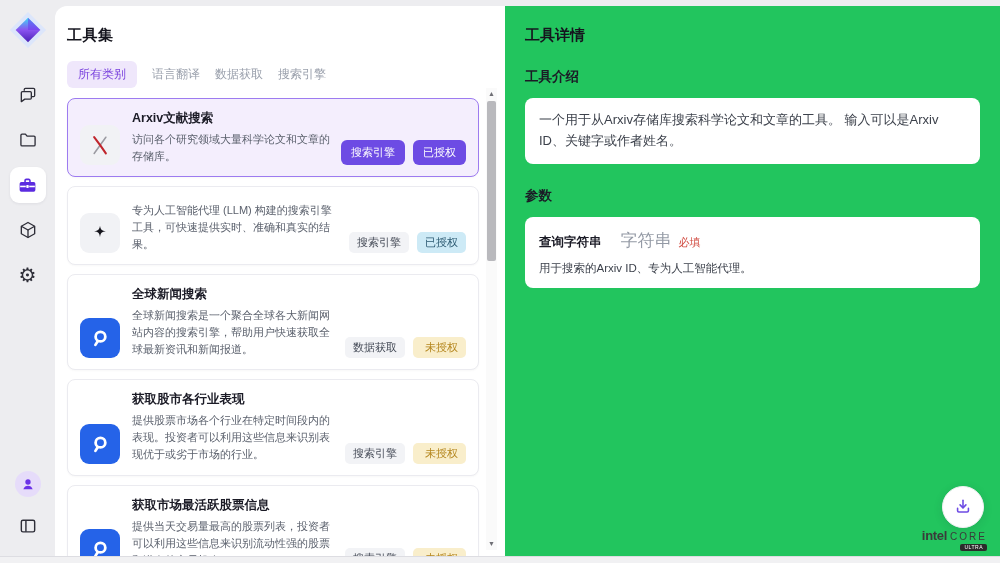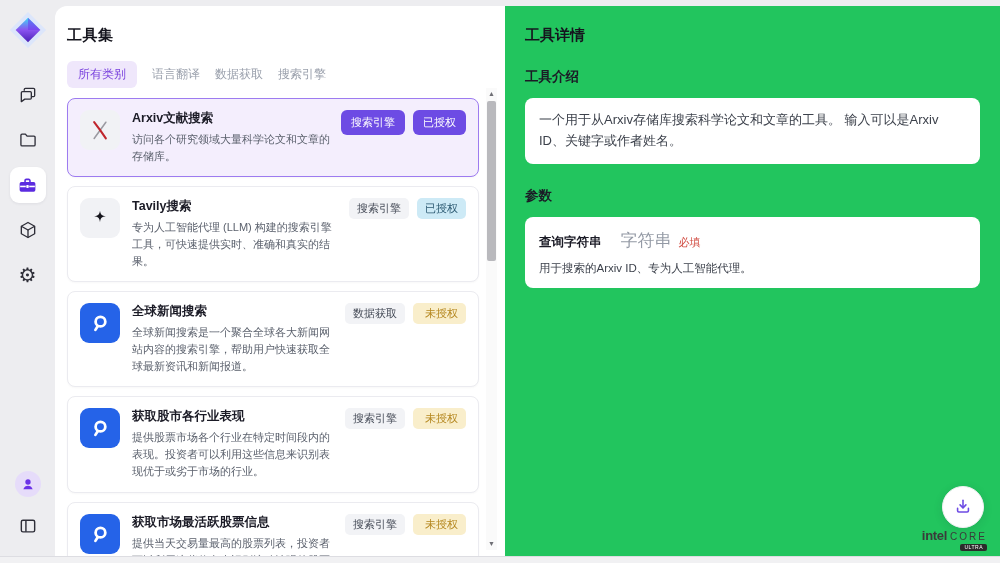--- a/index.html
+++ b/index.html
@@ -22,21 +22,21 @@
   
   .main { flex: 1; display: flex; margin-top: 6px; background: #ffffff; border-top-left-radius: 12px; overflow: hidden; height: 550px; }
 
   
   .list-pane { width: 450px; flex-shrink: 0; padding: 20px 26px 0 12px; position: relative; }
   .page-title { font-size: 15px; font-weight: bold; color: #15151e; letter-spacing: .5px; }
   .tabs { display: flex; align-items: center; gap: 15px; margin-top: 16px; font-size: 12px; }
   .tab { color: #9aa0ac; padding: 5px 0; cursor: pointer; white-space: nowrap; }
   .tab.active { background: #efe7fb; color: #7a42dd; padding: 5px 11px; border-radius: 6px; }
   .cards { margin-top: 10px; display: flex; flex-direction: column; gap: 9px; }
-  .card { display: flex; align-items: flex-start; background: #ffffff; border: 1px solid #ebebf0; border-radius: 8px; padding: 11px 12px; box-shadow: 0 1px 2px rgba(20,20,40,.03); cursor: pointer; }
+  .card { display: flex; align-items: flex-end; background: #ffffff; border: 1px solid #ebebf0; border-radius: 8px; padding: 11px 12px; box-shadow: 0 1px 2px rgba(20,20,40,.03); cursor: pointer; }
   .card.selected { border: 1px solid #9d7bf0; background: #f4eefd; }
   .tile { width: 40px; height: 40px; border-radius: 9px; background: #f1f2f5; display: flex; align-items: center; justify-content: center; margin-right: 12px; flex-shrink: 0; }
   .tile.blue { background: #2563e8; }
   .info { flex: 1; min-width: 0; }
   .t-name { font-size: 12.5px; font-weight: bold; color: #1b1b26; }
   .t-desc { font-size: 11px; color: #5b616d; line-height: 1.55; margin-top: 4px; }
   .badges { display: flex; gap: 8px; margin-left: 10px; }
   .badge { font-size: 11px; padding: 3px 8px; border-radius: 5px; white-space: nowrap; height: fit-content; }
   .badge.solid { background: #6d4be4; color: #ffffff; padding: 5px 10px; border-radius: 6px; }
   .badge.muted { background: #f2f3f6; color: #454b57; }
@@ -181,21 +181,20 @@
     </div>
   </div>
 
   <div class="card">
     <div class="tile">
               <svg viewBox="0 0 24 24" width="20" height="20">
                 <path d="M12 3c.6 4.8 2.2 6.4 7 7-4.8.6-6.4 2.2-7 7-.6-4.8-2.2-6.4-7-7 4.8-.6 6.4-2.2 7-7z" fill="#15151c"></path>
               </svg>
             </div>
     <div class="info">
-      <div class="t-name">Tavily搜索</div>
       <div class="t-desc">专为人工智能代理 (LLM) 构建的搜索引擎工具，可快速提供实时、准确和真实的结果。</div>
     </div>
     <div class="badges">
       <span class="badge muted">搜索引擎</span>
       <span class="badge authorized">已授权</span>
     </div>
   </div>
 
   <div class="card">
     <div class="tile blue">

